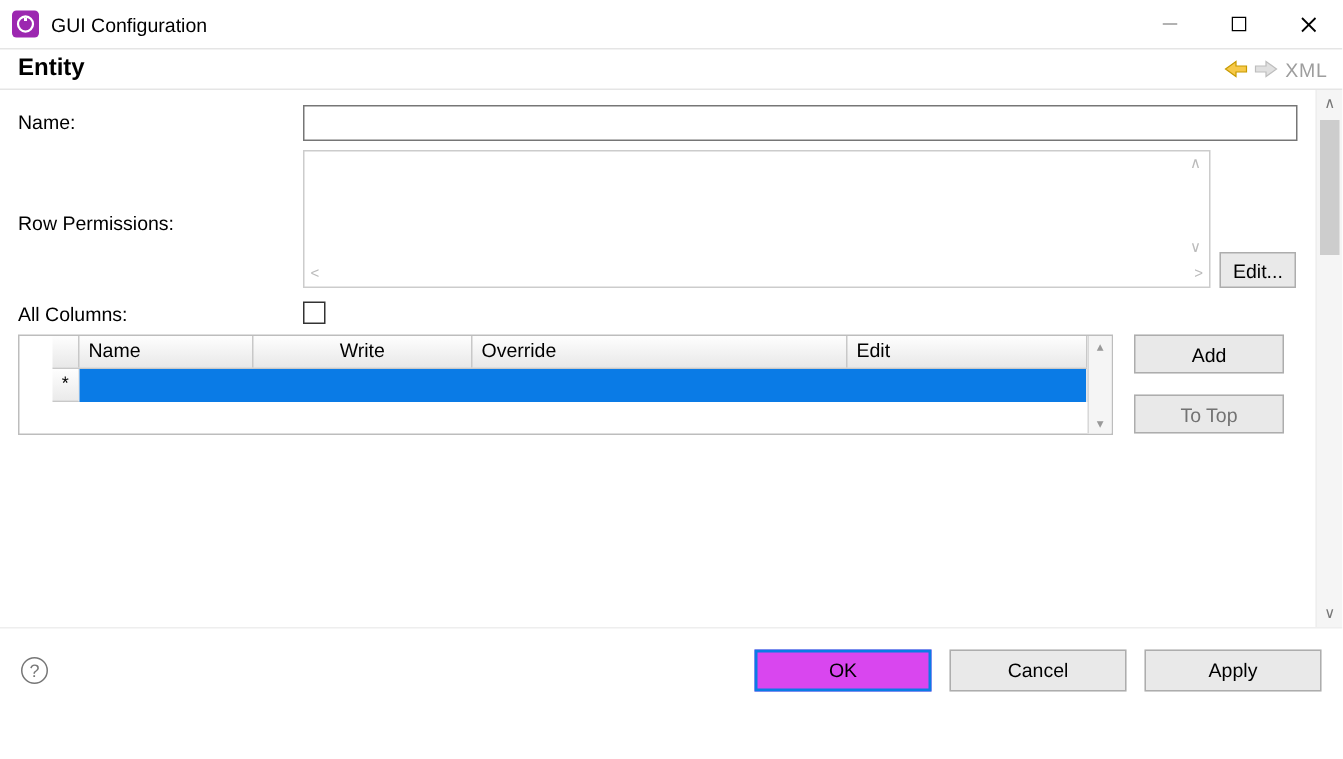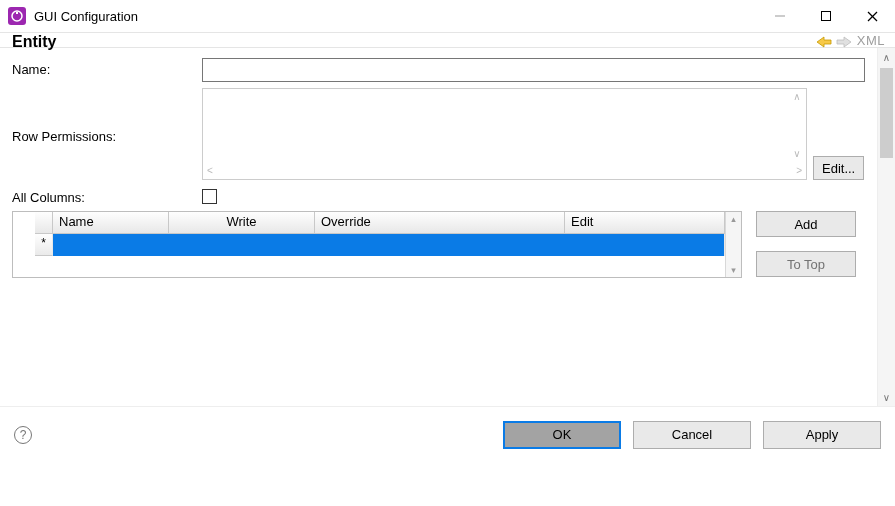--- a/index.html
+++ b/index.html
@@ -34,22 +34,22 @@
   .titlebar .title { flex: 0 0 auto; }
   .titlebar .spacer { flex: 1; }
   .winbtn {
     width: 46px; height: 32px;
     display: flex;
     align-items: center;
     justify-content: center;
   }
   .header-row {
     display: flex;
-    align-items: flex-start;
-    height: 16px;
+    align-items: center;
+    height: 28px;
     border-top: 1px solid #e5e5e5;
     border-bottom: 1px solid #e5e5e5;
     padding: 0 10px 0 12px;
     background: #fff;
   }
   .header-row .page-title {
     font-weight: bold;
     font-size: 16px;
   }
   .header-row .spacer { flex: 1; }
@@ -264,21 +264,21 @@
   .footer .spacer { flex:1; }
   .footer button {
     width: 118px;
     height: 28px;
     border: 1px solid #adadad;
     background: #e9e9e9;
     font: inherit;
   }
   .footer button.primary {
     border: 2px solid #0a7be6;
-    background: #a3a3a3;
+    background: #d946ef;
   }
 </style>
 </head>
 <body>
 
 <div class="titlebar">
   <div class="app-icon">
     <svg width="12" height="12" viewBox="0 0 12 12">
         <circle cx="6" cy="6" r="5" fill="none" stroke="#fff" stroke-width="1.5"></circle>
         <rect x="5" y="2" width="2" height="2" fill="#fff"></rect>

